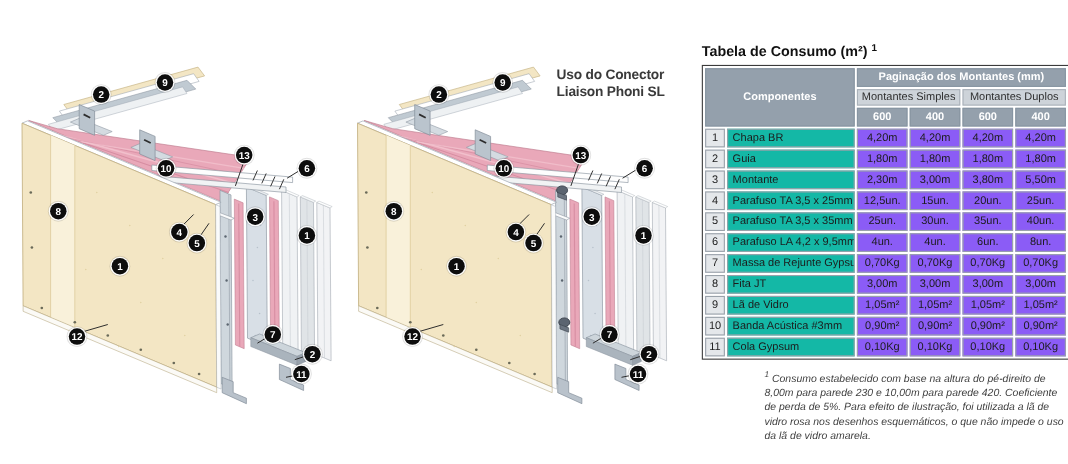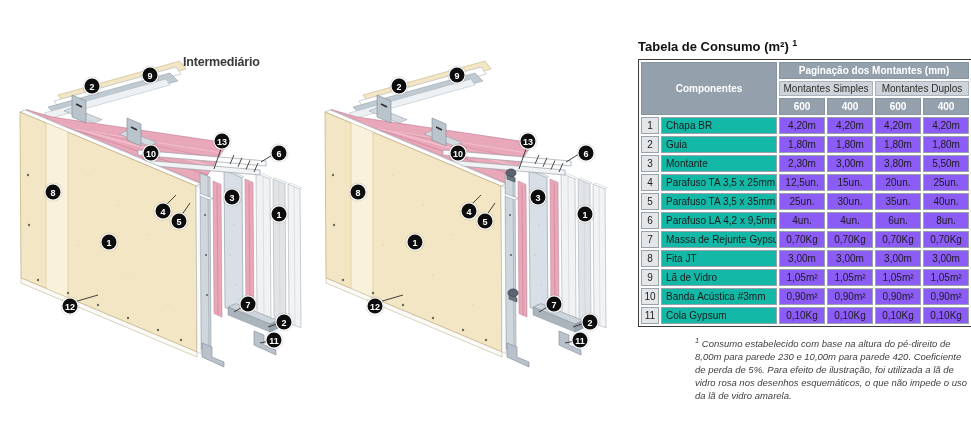--- a/index.html
+++ b/index.html
@@ -169,21 +169,20 @@
     <line x1="163" y1="161" x2="172" y2="148"></line>
     <line x1="204" y1="91" x2="196" y2="114"></line>
     <line x1="256" y1="99" x2="243" y2="107"></line>
     <line x1="226" y1="251" x2="216" y2="257"></line>
     <line x1="262" y1="268" x2="250" y2="272"></line>
     <line x1="252" y1="286" x2="242" y2="288"></line>
   </g>
 </svg>
 </div>
     <div class="diagram-title">
-      <div>Intermediário</div>
     </div>
   <div class="callout" style="left: 132px; top: 20px;">9</div>
       <div class="callout" style="left: 74px; top: 31px;">2</div>
       <div class="callout" style="left: 133px; top: 98px;">10</div>
       <div class="callout" style="left: 204px; top: 86px;">13</div>
       <div class="callout" style="left: 261px; top: 98px;">6</div>
       <div class="callout" style="left: 35px; top: 137px;">8</div>
       <div class="callout" style="left: 145px; top: 156px;">4</div>
       <div class="callout" style="left: 161px; top: 166px;">5</div>
       <div class="callout" style="left: 214px; top: 142px;">3</div>
@@ -319,20 +318,24 @@
     <line x1="147" y1="151" x2="158" y2="140"></line>
     <line x1="163" y1="161" x2="172" y2="148"></line>
     <line x1="204" y1="91" x2="196" y2="114"></line>
     <line x1="256" y1="99" x2="243" y2="107"></line>
     <line x1="226" y1="251" x2="216" y2="257"></line>
     <line x1="262" y1="268" x2="250" y2="272"></line>
     <line x1="252" y1="286" x2="242" y2="288"></line>
   </g>
 </svg>
 </div>
+    <div class="diagram-title">
+      <div>Uso do Conector</div>
+      <div>Liaison Phoni SL</div>
+    </div>
   <div class="callout" style="left: 134px; top: 20px;">9</div>
       <div class="callout" style="left: 76px; top: 31px;">2</div>
       <div class="callout" style="left: 135px; top: 98px;">10</div>
       <div class="callout" style="left: 205px; top: 86px;">13</div>
       <div class="callout" style="left: 263px; top: 98px;">6</div>
       <div class="callout" style="left: 35px; top: 137px;">8</div>
       <div class="callout" style="left: 146px; top: 156px;">4</div>
       <div class="callout" style="left: 162px; top: 166px;">5</div>
       <div class="callout" style="left: 215px; top: 142px;">3</div>
       <div class="callout" style="left: 262px; top: 159px;">1</div>

